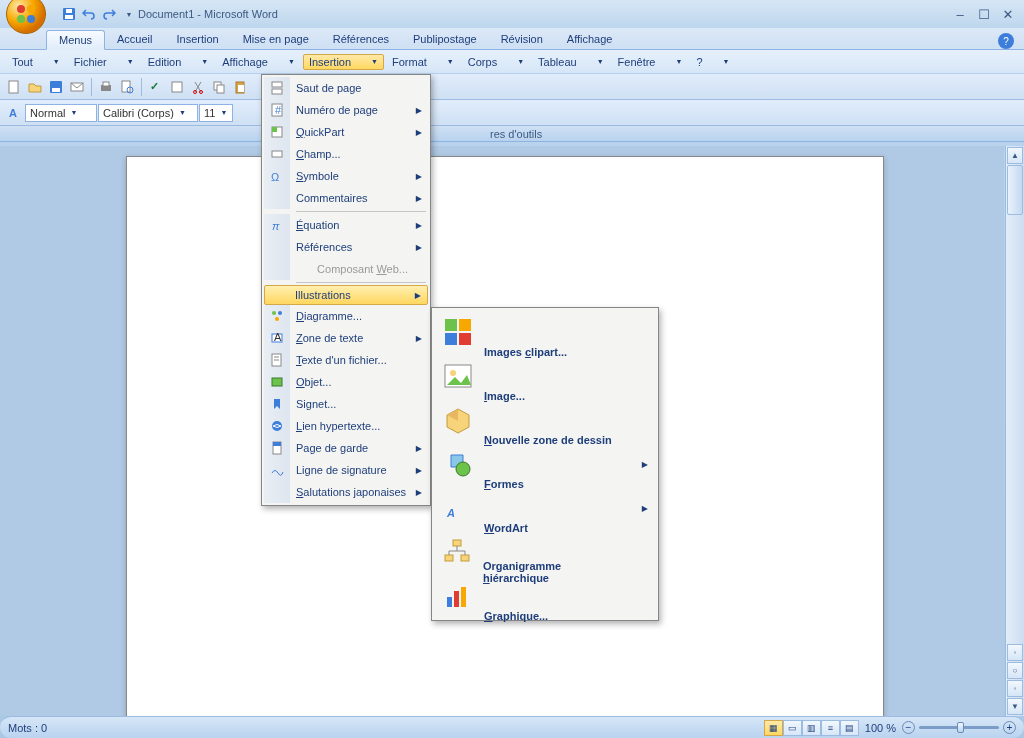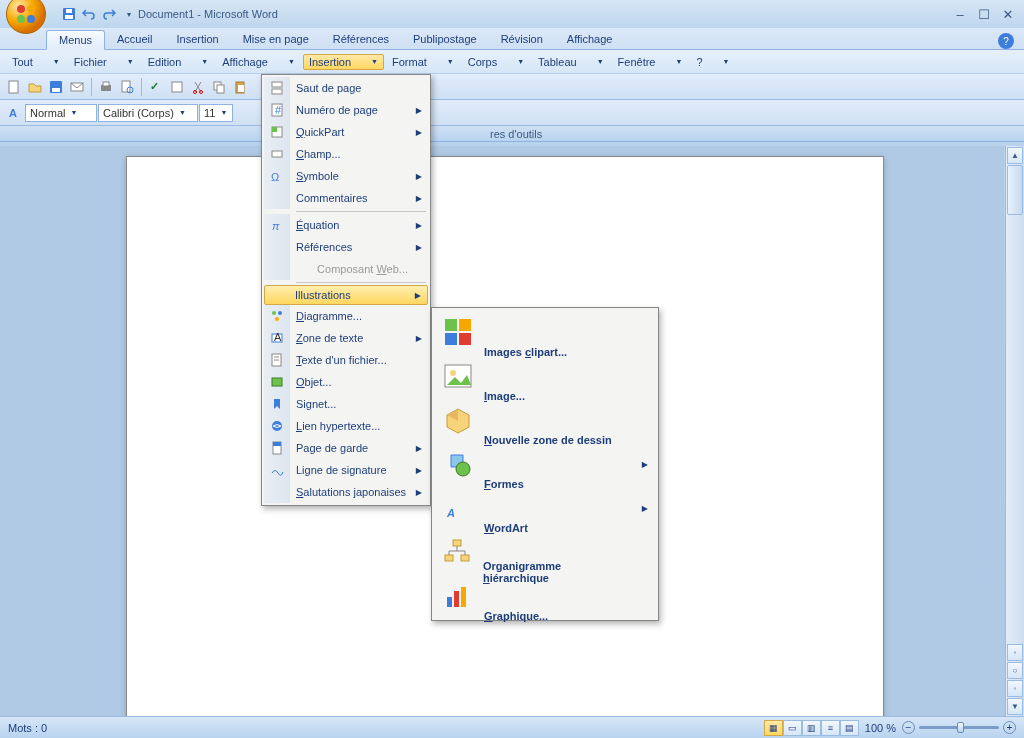--- a/index.html
+++ b/index.html
@@ -30,21 +30,21 @@
 .tool-combo { height: 18px; background: #fff; border: 1px solid #8db2e3; padding: 0 4px; display: flex; align-items: center; gap: 4px; color:#333; }
 .tool-combo .dd-arr { color: #1e3e7b; }
 .ribbon-footer { height:16px; background: linear-gradient(to bottom, #cfe0f4, #b9d3ef); color:#3b5a82; padding-left: 490px; font-size:10px; display:flex; align-items:center; border-bottom:1px solid #8db2e3;}
 
 .document-area { position: absolute; top: 146px; left: 0; right: 20px; bottom: 22px; background: #b0c9e4; overflow: hidden; }
 .page { position: absolute; left: 126px; top: 10px; width: 758px; height: 565px; background: #fff; border: 1px solid #888; box-shadow: 0 2px 6px rgba(0,0,0,0.2); }
 .vscroll { position:absolute; right:0; top:146px; bottom:22px; width:19px; background: linear-gradient(to right,#e3edf9,#cdddf1); border-left:1px solid #9bbce0; }
 .vscroll-btn { height:17px; background: linear-gradient(to bottom,#f1f7fd,#d6e6f7); border:1px solid #9bbce0; margin:1px; display:flex; align-items:center; justify-content:center; font-size:8px; color:#3b5a82;}
 .vscroll-thumb { height:50px; background: linear-gradient(to right,#e8f1fb,#c5d9f0); border:1px solid #9bbce0; margin:1px; border-radius:2px;}
 
-.statusbar { position: absolute; bottom: 0; left: 0; right: 0; height: 22px; background: linear-gradient(to bottom, #d6e6f7, #b9d3ef); border-top: 1px solid #9bbce0; display: flex; align-items: center; padding: 0 8px; color: #1e3e7b; }
+.statusbar { position: absolute; bottom: 0; left: 0; right: 0; height: 22px; background: linear-gradient(to bottom, #d6e6f7, #b9d3ef); border-top: 1px solid #9bbce0; display: flex; align-items: center; padding: 0 8px; color: #1e3e7b; border-radius: 11px; }
 .status-right { margin-left: auto; display: flex; align-items: center; gap: 6px; }
 .view-btns { display:flex; gap:0; }
 .view-btn { width:19px; height:16px; border:1px solid #9bbce0; background:linear-gradient(to bottom,#f1f7fd,#d6e6f7); display:flex; align-items:center; justify-content:center; font-size:9px;}
 .view-btn.active { background: linear-gradient(to bottom, #ffe9a8, #ffd760); border-color:#d4a847; }
 .zoom-slider { display:flex; align-items:center; gap:4px; }
 .slider-track { width:80px; height:3px; background:#7a9cc6; position:relative; border-radius:2px;}
 .slider-thumb { position:absolute; left:38px; top:-4px; width:7px; height:11px; background:linear-gradient(to bottom,#f1f7fd,#b9d3ef); border:1px solid #6a8bb5; border-radius:2px;}
 
 .dropdown-menu { position: absolute; background: #f4f4f2; border: 1px solid #868686; box-shadow: 2px 3px 6px rgba(0,0,0,0.3); z-index: 100; padding:2px; }
 .dropdown-menu .mrow { display: flex; align-items: center; height: 22px; padding-right: 20px; position:relative; }

